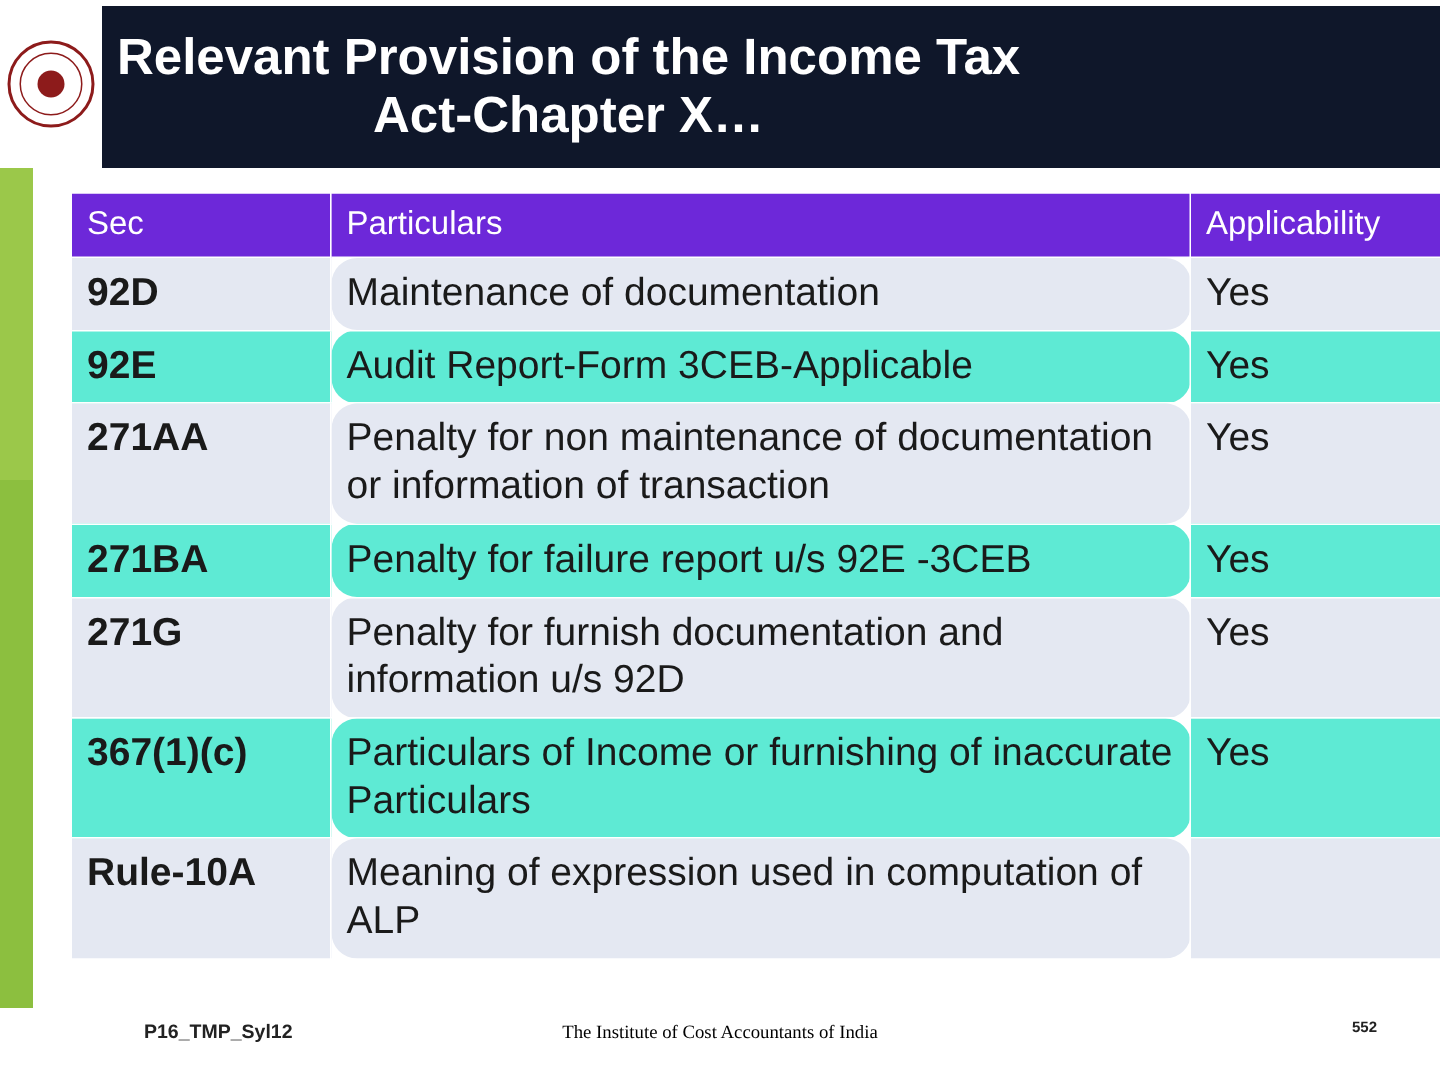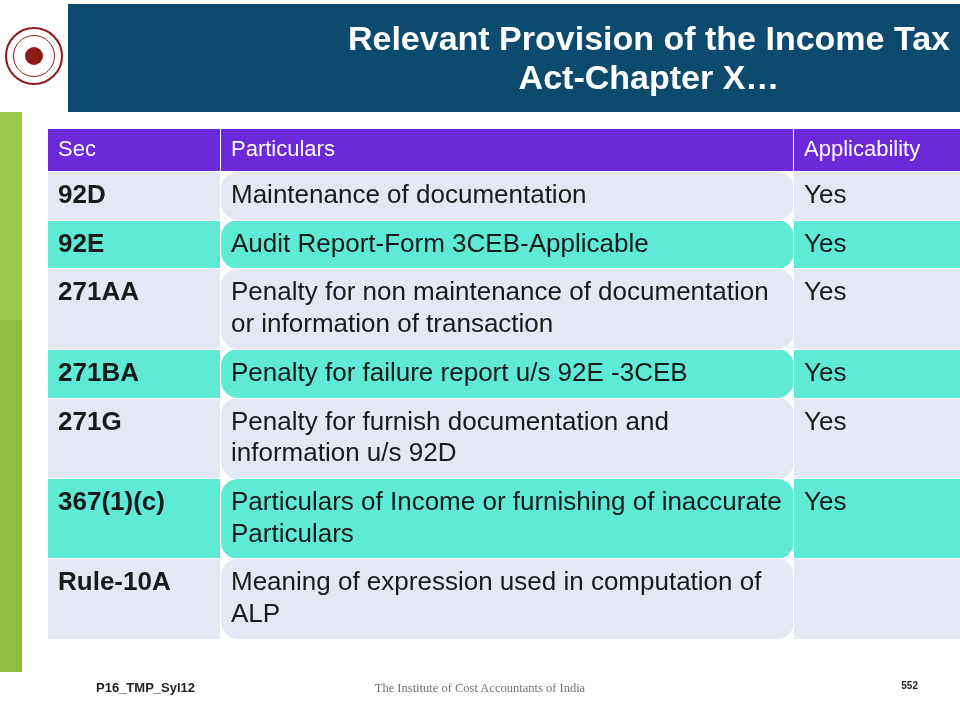--- a/index.html
+++ b/index.html
@@ -15,24 +15,24 @@
     position: relative;
   }
 
   
   .header-band {
     position: absolute;
     left: 68px;
     top: 4px;
     width: 892px;
     height: 108px;
-    background: #0c4a6e;
+    background: #0f172a;
     display: flex;
     align-items: center;
-    justify-content: flex-end;
+    justify-content: flex-start;
   }
   .header-title {
     color: #ffffff;
     font-size: 34px;
     font-weight: bold;
     line-height: 1.15;
     text-align: center;
     padding: 0 10px;
     white-space: pre-line;
   }
@@ -151,21 +151,21 @@
     color: #222222;
     text-align: center;
   }
   .footer-center {
     position: absolute;
     left: 0;
     top: 9px;
     width: 960px;
     text-align: center;
     font-size: 12.5px;
-    color: #737373;
+    color: #000000;
     font-family: "Liberation Serif", serif;
   }
   .footer-right {
     position: absolute;
     right: 42px;
     top: 8px;
     font-size: 10px;
     font-weight: bold;
     color: #222222;
   }

